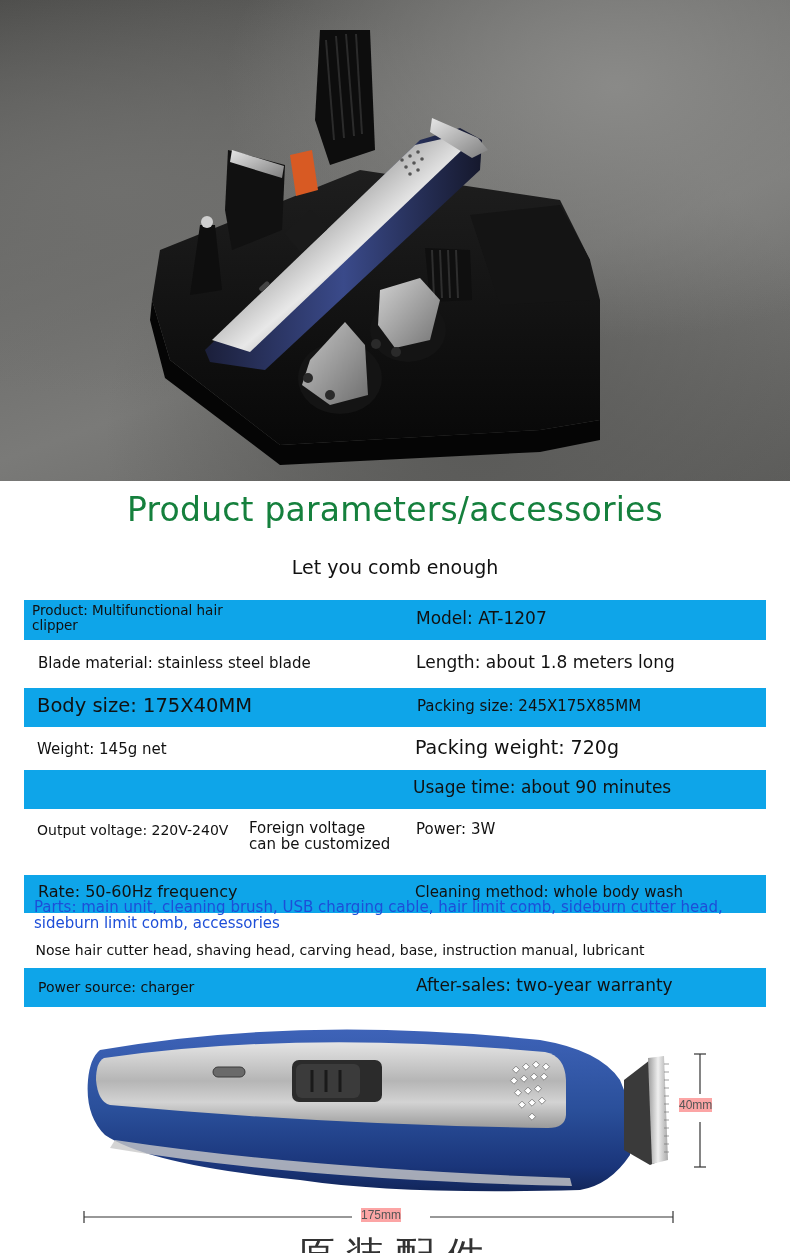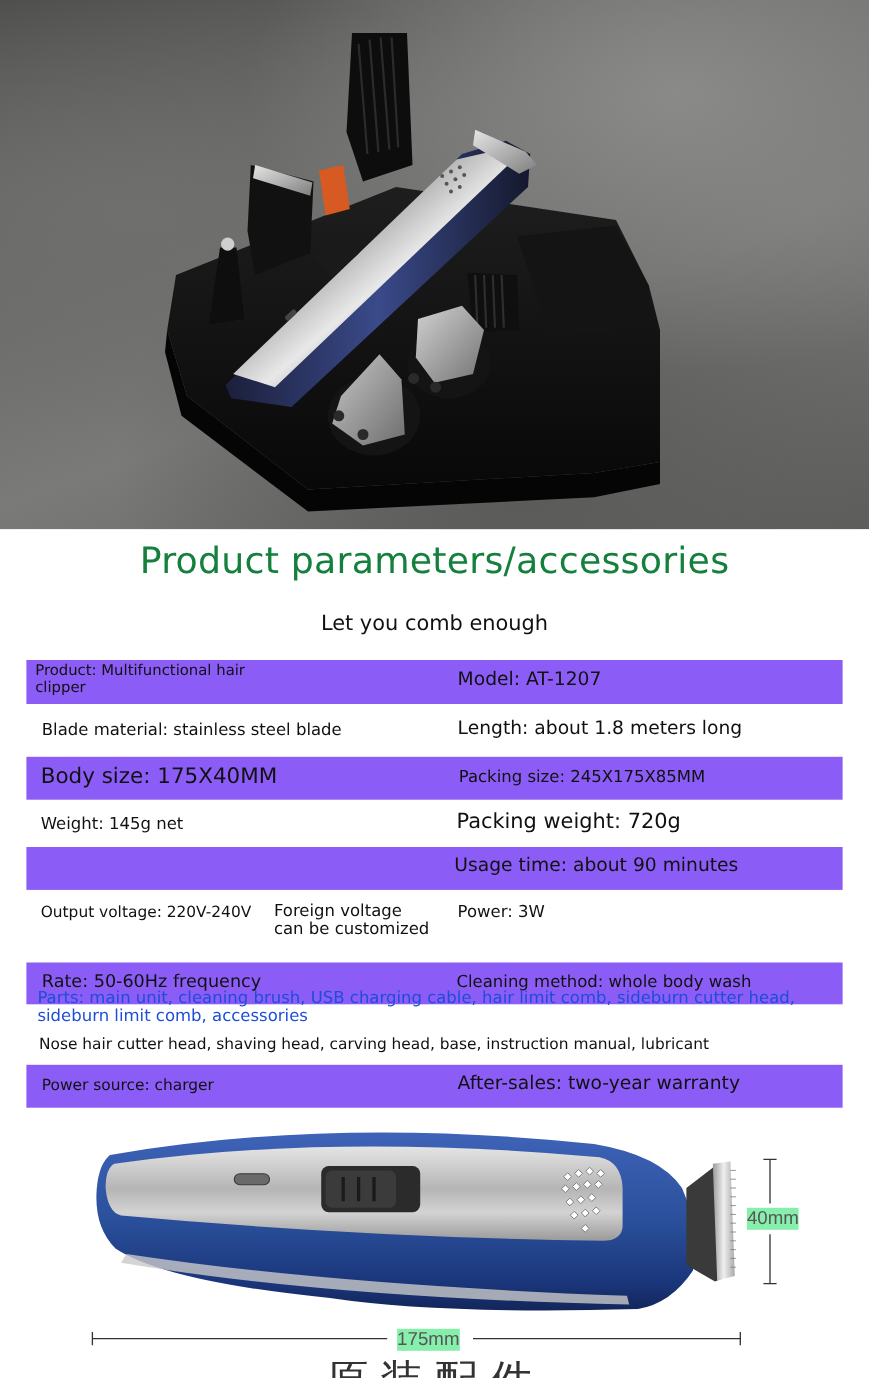--- a/index.html
+++ b/index.html
@@ -23,31 +23,31 @@
     position: absolute; left: 0; top: 490px; width: 790px; text-align: center;
     font-size: 33px; font-weight: normal; letter-spacing: 0.2px; color: #15803d;
   }
   .subtitle {
     position: absolute; left: 0; top: 556px; width: 790px; text-align: center;
     font-size: 19px; color: #111;
   }
 
   
   .spec { position: absolute; left: 24px; width: 742px; }
-  .band { background: #8b5cf6; }
+  .band { background: #0ea5e9; }
   .cell { position: absolute; line-height: 1.05; color: #111; white-space: nowrap; }
   .c-left { left: 10px; }
   .c-right { left: 390px; }
 
   .parts { position: absolute; left: 34px; top: 899px; width: 720px; font-size: 15px; line-height: 16px; color: #1d4ed8; }
   .parts-2 { position: absolute; left: 0; top: 942px; width: 680px; text-align: center; font-size: 14px; color: #111; }
 
   
   .diagram { position: absolute; left: 0; top: 1020px; width: 790px; height: 233px; }
-  .dim-label { position: absolute; font-size: 17px; color: #555; font-family: "Liberation Sans", sans-serif; background: #86efac; }
+  .dim-label { position: absolute; font-size: 12px; color: #555; font-family: "Liberation Sans", sans-serif; background: #fca5a5; }
   .cn-caption {
     position: absolute; left: 0; top: 1236px; width: 790px; text-align: center;
     font-size: 40px; color: #333; letter-spacing: 10px; line-height: 40px;
   }
 </style>
 </head>
 <body>
 
 <div class="hero">
   <svg width="790" height="481" viewBox="0 0 790 481">

